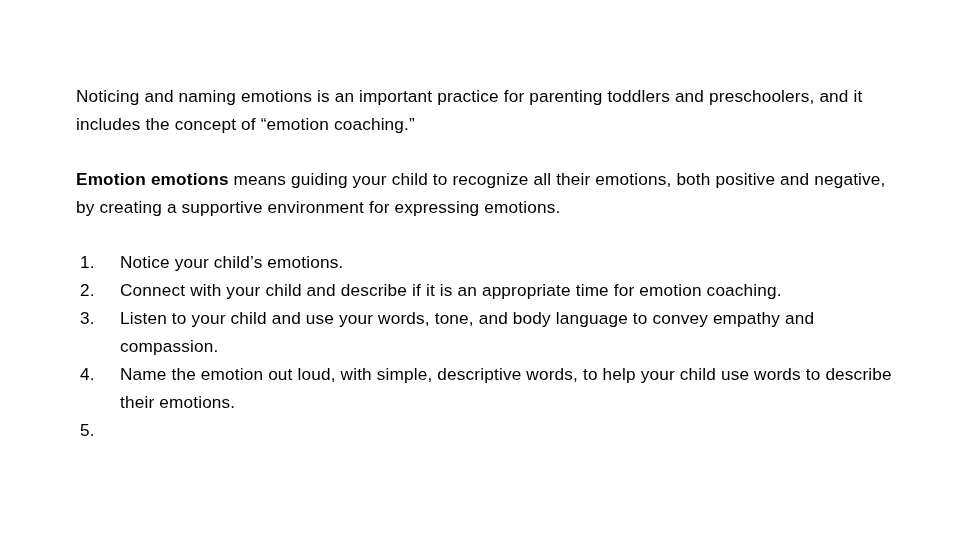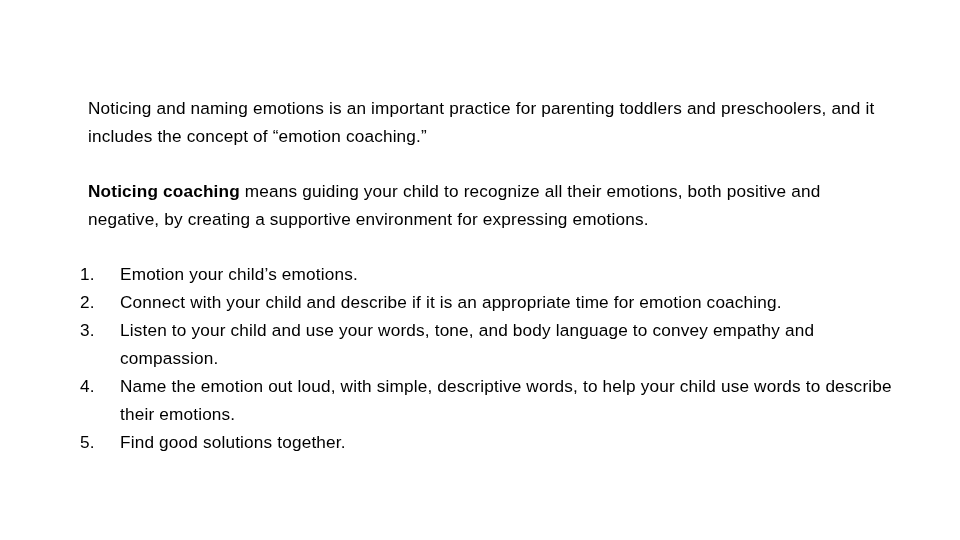--- a/index.html
+++ b/index.html
@@ -23,21 +23,21 @@
   }
   .content {
     position: absolute;
     left: 72px;
     top: 78px;
     width: 830px;
   }
   .para {
     font-size: 17.2px;
     line-height: 28px;
-    margin: 16px;
+    margin: 4px;
     color: #000000;
     letter-spacing: 0.01em;
   }
   .para.gap-after {
     margin-bottom: 27px;
   }
   .bold {
     font-weight: bold;
   }
   .numlist {
@@ -67,40 +67,39 @@
   }
 </style>
 </head>
 <body>
 
 <div class="slide">
   <div class="content">
 
     <p class="para gap-after">Noticing and naming emotions is an important practice for parenting toddlers and preschoolers, and it includes the concept of “emotion coaching.”</p>
 
-    <p class="para gap-after"><span class="bold">Noticing coaching</span><span> means guiding your child to recognize all their emotions, both positive and negative, by creating a supportive environment for expressing emotions.</span></p>
+    <p class="para gap-after"><span class="bold">Emotion emotions</span><span> means guiding your child to recognize all their emotions, both positive and negative, by creating a supportive environment for expressing emotions.</span></p>
 
 
     <ol class="numlist">
       <li>
         <span class="marker">1.</span>
-        <span class="item-text">Emotion your child’s emotions.</span>
+        <span class="item-text">Notice your child’s emotions.</span>
       </li>
       <li>
         <span class="marker">2.</span>
         <span class="item-text">Connect with your child and describe if it is an appropriate time for emotion coaching.</span>
       </li>
       <li>
         <span class="marker">3.</span>
         <span class="item-text">Listen to your child and use your words, tone, and body language to convey empathy and compassion.</span>
       </li>
       <li>
         <span class="marker">4.</span>
         <span class="item-text">Name the emotion out loud, with simple, descriptive words, to help your child use words to describe their emotions.</span>
       </li>
       <li>
         <span class="marker">5.</span>
-        <span class="item-text">Find good solutions together.</span>
       </li>
     </ol>
 
   </div>
 </div>
 
 </body></html>

